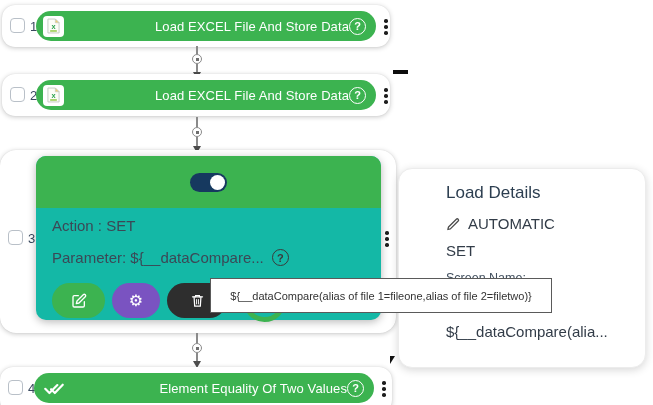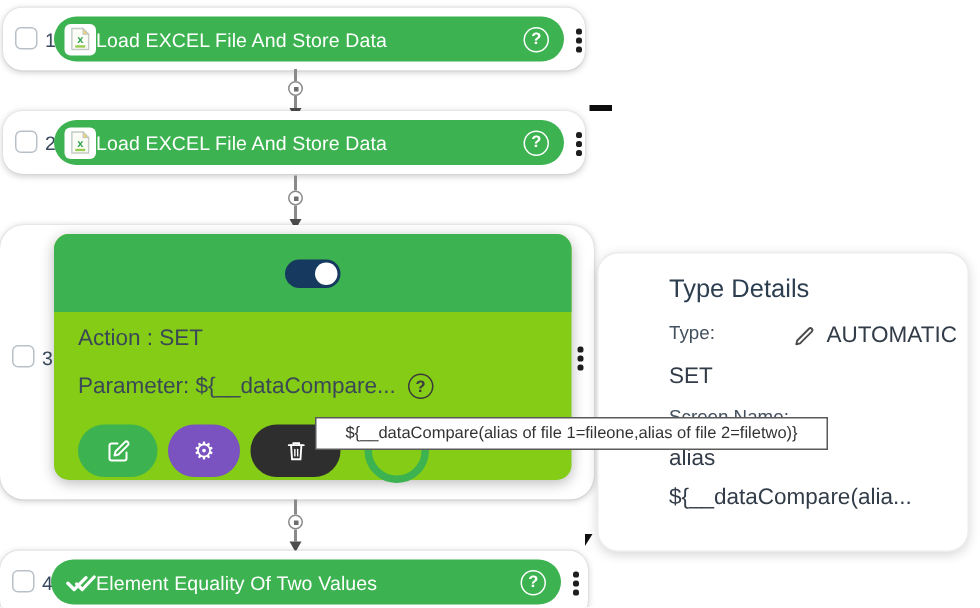--- a/index.html
+++ b/index.html
@@ -16,21 +16,21 @@
   .cbx {
     position:absolute; width:15px; height:15px; background:#fff;
     border:1.6px solid #b9c0c8; border-radius:4px; cursor:pointer;
   }
   .num { position:absolute; font-size:13px; color:#3a4a5f; }
   .pill {
     position:absolute; height:30px; border-radius:16px; background:#3cb350;
     display:flex; align-items:center; cursor:pointer;
   }
   .pill-label {
-    flex:1; text-align:left; color:#fff; font-size:13px; letter-spacing:.1px;
+    flex:1; text-align:right; color:#fff; font-size:13px; letter-spacing:.1px;
     white-space:nowrap; overflow:hidden;
   }
   .xicon {
     width:21px; height:21px; margin-left:7px; background:#fff; border-radius:4px;
     display:flex; align-items:center; justify-content:center; flex:0 0 auto;
   }
   .dcheck { margin-left:10px; flex:0 0 auto; display:flex; }
   .help {
     width:17px; height:17px; margin-right:10px; flex:0 0 auto;
     border:1.6px solid #fff; border-radius:50%; color:#fff;
@@ -49,21 +49,21 @@
     background:#fff; display:flex; align-items:center; justify-content:center; cursor:pointer;
   }
   .conn .plus i { width:3px; height:3px; background:#6e6e6e; }
   .conn .arrow {
     width:0; height:0; border-left:4.5px solid transparent;
     border-right:4.5px solid transparent; border-top:7px solid #4d4d4d;
   }
   
   #step3-inner {
     position:absolute; left:36px; top:156px; width:345px; height:164px;
-    background:#84cc16; border-radius:10px; box-shadow:0 2px 9px rgba(0,0,0,.28);
+    background:#14b8a6; border-radius:10px; box-shadow:0 2px 9px rgba(0,0,0,.28);
   }
   #step3-header {
     height:52px; background:#3cb350; border-radius:10px 10px 0 0;
     display:flex; align-items:center; justify-content:center;
   }
   .toggle { width:37px; height:19px; border-radius:10px; background:#16395f;
     position:relative; cursor:pointer; }
   .toggle .knob { position:absolute; right:2px; top:2px; width:15px; height:15px;
     border-radius:50%; background:#fff; }
   .bodyline { position:absolute; left:16px; font-size:15px; color:#3b4856;
@@ -73,21 +73,21 @@
     align-items:center; justify-content:center; cursor:pointer; }
   .abtn.edit { width:53px; background:#3cb350; }
   .abtn.gear { width:48px; background:#7a53c1; color:#fff; font-size:16px; }
   .abtn.del  { width:60px; background:#2e2e2e; }
   #run-ring {
     position:absolute; left:207px; top:123px; width:43px; height:43px;
     border:5px solid #3cb350; border-radius:50%; background:transparent; cursor:pointer;
   }
   
   #tooltip {
-    position:absolute; left:210px; top:278px; width:342px; height:22px;
+    position:absolute; left:210px; top:278px; width:342px; height:35px;
     background:#fff; border:1px solid #5a5a5a; z-index:9;
     font-size:11px; color:#333; display:flex; align-items:center;
     justify-content:center; white-space:nowrap; overflow:hidden;
   }
   
   #panel {
     position:absolute; left:398px; top:168px; width:248px; height:200px;
     background:#fff; border:1px solid #ececec; border-radius:14px;
     box-shadow:0 2px 8px rgba(0,0,0,.16); z-index:3;
   }
@@ -239,23 +239,22 @@
       <span class="help">?</span>
     </div>
     <span class="kebab" style="left:378px;top:12px;">
         <i></i>
         <i></i>
         <i></i>
       </span>
   </div>
 
   <div id="panel">
-    <h2>Type Details</h2>
+    <h2>Load Details</h2>
     <div class="prow" style="top:46px;">
-      <span class="lab">Type:</span>
       <span class="val">
         <svg viewBox="0 0 24 24" width="15" height="15" fill="none" stroke="#4a4a4a" stroke-width="2" stroke-linecap="round" stroke-linejoin="round">
           <path d="M16.5 3.5a2.1 2.1 0 0 1 3 3L7 19l-4 1 1-4L16.5 3.5z"></path>
         </svg>
         <span>AUTOMATIC</span>
       </span>
     </div>
     <div class="prow" style="top:73px;">
       <span class="val">SET</span>
     </div>

